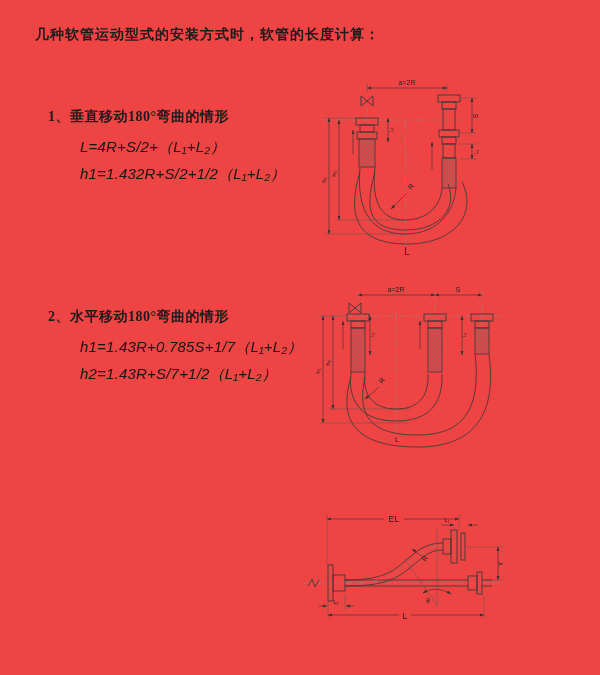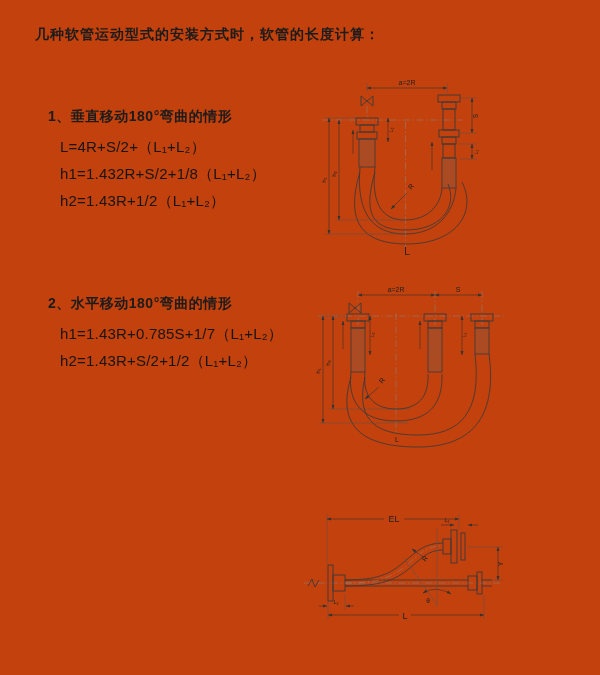--- a/index.html
+++ b/index.html
@@ -1,21 +1,21 @@
 <!DOCTYPE html>
 <html><head>
 <meta charset="utf-8">
 <style>
   html,body{margin:0;padding:0;background:#ffffff;}
-  .page{position:relative;width:600px;height:675px;background:#c2410c;overflow:hidden;
+  .page{position:relative;width:600px;height:675px;background:#ef4444;overflow:hidden;
         font-family:"Liberation Sans","DejaVu Sans",sans-serif;color:#1c1c1c;}
   .title{position:absolute;left:35px;top:26px;font-size:14px;font-weight:bold;letter-spacing:1px;}
   .section{position:absolute;left:48px;}
-  .heading{font-size:14px;font-weight:bold;letter-spacing:0.5px;white-space:nowrap;}
-  .formulas{margin-left:12px;margin-top:7px;}
+  .heading{font-size:14px;font-weight:bold;letter-spacing:0.5px;white-space:nowrap;font-family:Liberation Serif, serif;}
+  .formulas{margin-left:32px;margin-top:7px;font-style:italic;}
   .formula{font-size:15px;line-height:27px;letter-spacing:0.2px;white-space:nowrap;color:#161616;}
   .diagram{position:absolute;}
   
   .ln{fill:none;stroke:#3a3a3a;stroke-width:0.9;}
   .hose{fill:none;stroke:#3a3a3a;stroke-width:0.85;}
   .dim{fill:none;stroke:#333;stroke-width:0.6;}
   .ext{fill:none;stroke:#555;stroke-width:0.5;}
   .cl{fill:none;stroke:#8a8a8a;stroke-width:0.5;stroke-dasharray:7 2.5 1.5 2.5;}
   .braid{fill:url(#braid);stroke:#3a3a3a;stroke-width:0.8;}
   text{fill:#222;font-family:"Liberation Sans","DejaVu Sans",sans-serif;}
@@ -24,22 +24,21 @@
 <body>
 
 <div class="page">
 
   <div class="title">几种软管运动型式的安装方式时，软管的长度计算：</div>
 
   <div class="section" style="top:108px">
     <div class="heading">1、垂直移动180°弯曲的情形</div>
     <div class="formulas">
       <div class="formula">L=4R+S/2+（L₁+L₂）</div>
-      <div class="formula">h1=1.432R+S/2+1/8（L₁+L₂）</div>
-      <div class="formula">h2=1.43R+1/2（L₁+L₂）</div>
+      <div class="formula">h1=1.432R+S/2+1/2（L₁+L₂）</div>
     </div>
   </div>
 
   <svg class="diagram" style="left:312px;top:72px" width="232" height="188" viewBox="0 0 232 188">
     <defs>
       <marker id="arr" viewBox="0 0 10 10" refX="9" refY="5" markerWidth="8" markerHeight="8" orient="auto-start-reverse" markerUnits="strokeWidth">
         <path d="M0,1.8 L9.5,5 L0,8.2 z" fill="#333"></path>
       </marker>
       <pattern id="braid" width="3.5" height="3.5" patternUnits="userSpaceOnUse">
         <path d="M0,3.5 L3.5,0 M0,0 L3.5,3.5" stroke="#666" stroke-width="0.45"></path>
@@ -122,25 +121,25 @@
     </g>
 
     <g>
       <text transform="translate(101,116) rotate(-50)" text-anchor="middle" font-size="7">R</text>
       <line class="dim" x1="95" y1="121" x2="79" y2="137" marker-end="url(#arr)"></line>
     </g>
 
     <text x="95" y="183" text-anchor="middle" font-size="10">L</text>
   </svg>
 
-  <div class="section" style="top:295px">
+  <div class="section" style="top:308px">
     <div class="heading">2、水平移动180°弯曲的情形</div>
     <div class="formulas">
       <div class="formula">h1=1.43R+0.785S+1/7（L₁+L₂）</div>
-      <div class="formula">h2=1.43R+S/2+1/2（L₁+L₂）</div>
+      <div class="formula">h2=1.43R+S/7+1/2（L₁+L₂）</div>
     </div>
   </div>
 
   <svg class="diagram" style="left:310px;top:283px" width="235" height="185" viewBox="0 0 235 185">
     <g>
       <line class="cl" x1="8" y1="33" x2="195" y2="33"></line>
       <line class="cl" x1="86" y1="30" x2="86" y2="150"></line>
       <line class="cl" x1="48" y1="8" x2="48" y2="45"></line>
       <line class="cl" x1="125" y1="8" x2="125" y2="45"></line>
       <line class="cl" x1="172" y1="8" x2="172" y2="45"></line>

